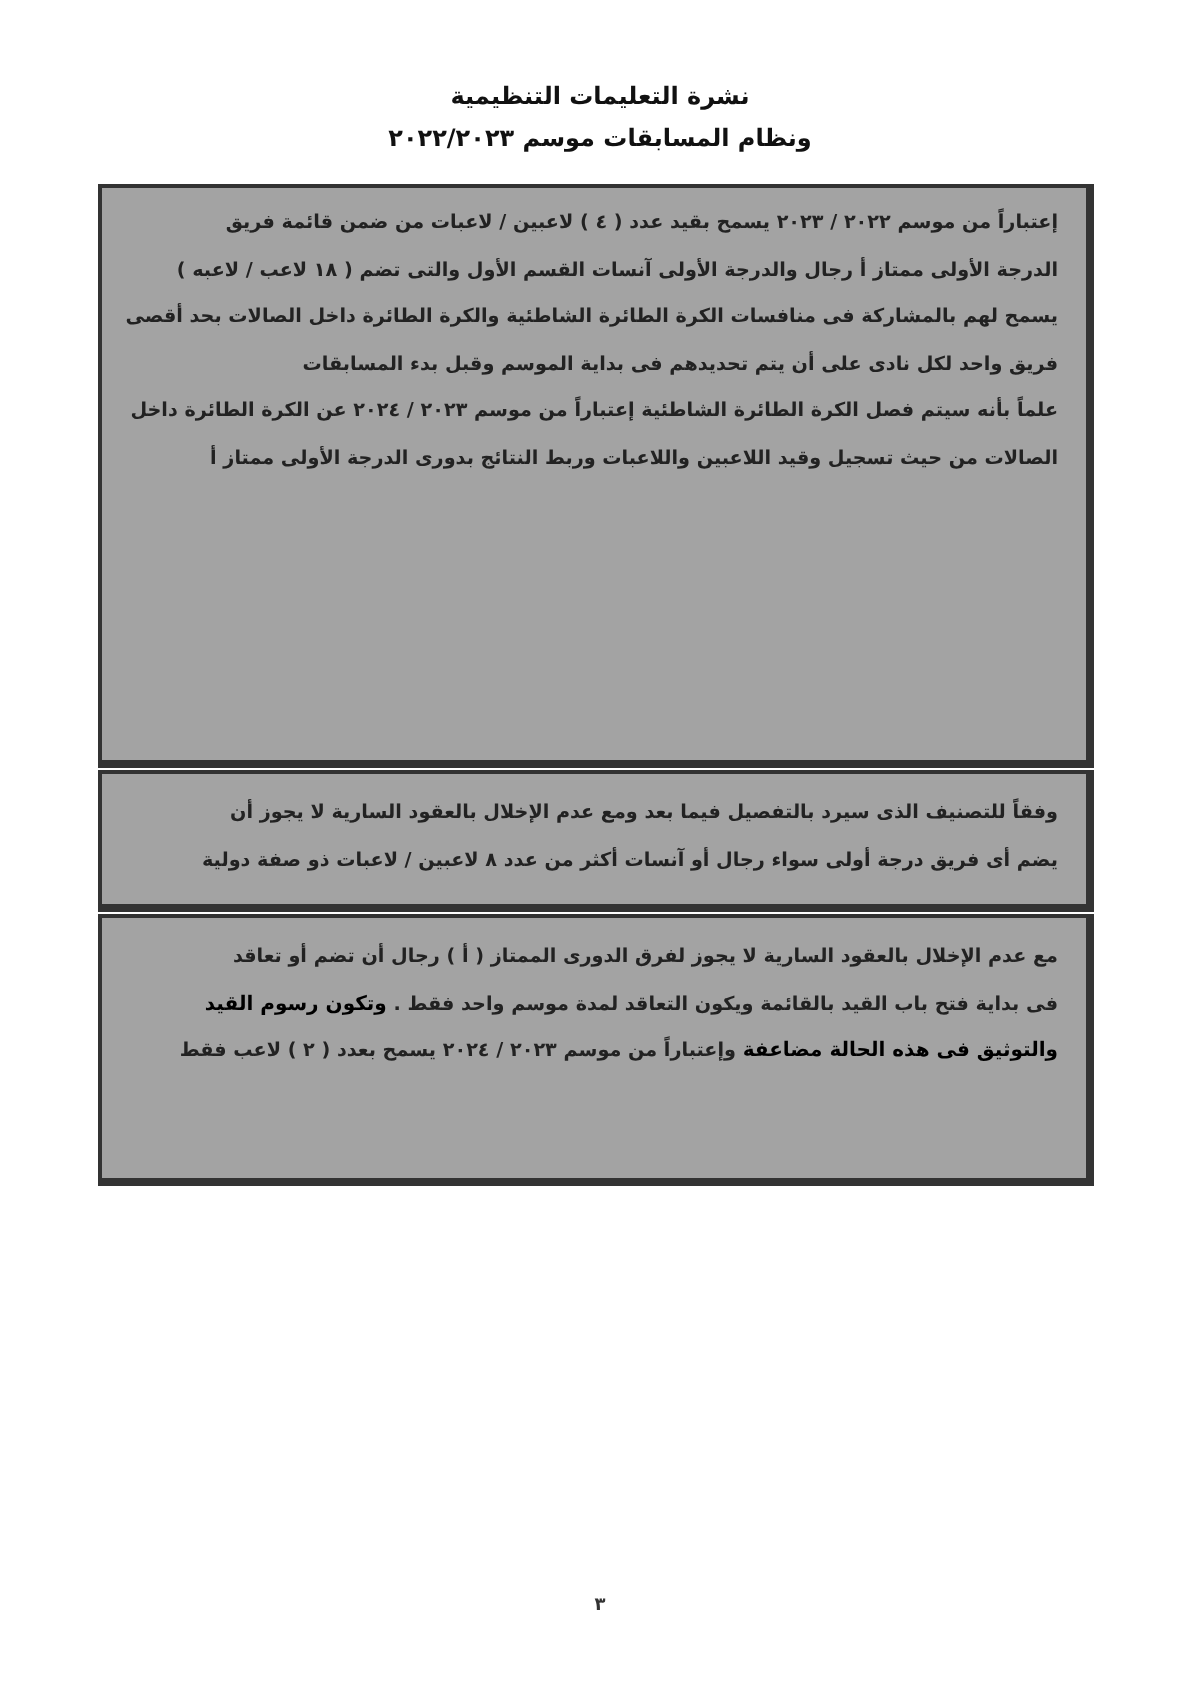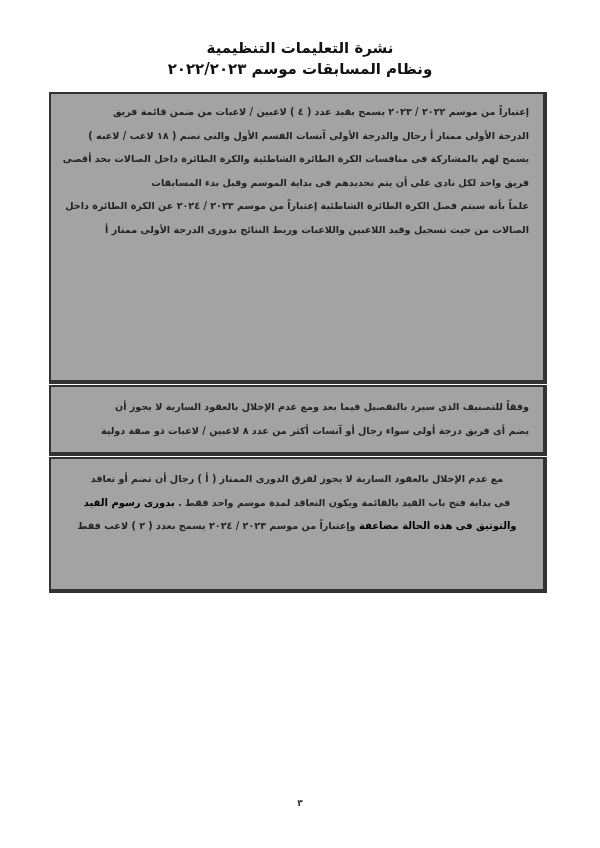--- a/index.html
+++ b/index.html
@@ -18,21 +18,21 @@
     .header {
       position: absolute;
       left: 0;
       top: 38px;
       width: 600px;
       text-align: center;
       direction: rtl;
     }
     .header .line {
       font-weight: bold;
-      font-size: 15px;
+      font-size: 12px;
       line-height: 21px;
       color: #111;
     }
     .box {
       position: absolute;
       left: 49px;
       width: 498px;
       box-sizing: border-box;
       border: 2px solid #333;
       border-right-width: 4px;
@@ -48,21 +48,21 @@
       font-weight: bold;
       color: #222;
       white-space: nowrap;
     }
     .box .row {
       display: block;
       line-height: 23.5px;
     }
     .box1 { top: 92px; height: 292px; }
     .box2 { top: 385px; height: 71px; padding-top: 8px; }
-    .box3 { top: 457px; height: 136px; padding-top: 8px; text-align: center; }
+    .box3 { top: 457px; height: 136px; padding-top: 8px; }
     .box1 .para2 { margin-top: 12px; }
     .strong { font-weight: 900; color: #000; font-size: 10px; }
     .page-number {
       position: absolute;
       left: 290px;
       top: 798px;
       width: 20px;
       text-align: center;
       font-size: 9px;
       font-weight: bold;
@@ -91,18 +91,18 @@
 <div class="box box2">
   <p>
     <span class="row">وفقاً للتصنيف الذى سيرد بالتفصيل فيما بعد ومع عدم الإخلال بالعقود السارية لا يجوز أن</span>
     <span class="row">يضم أى فريق درجة أولى سواء رجال أو آنسات أكثر من عدد ٨ لاعبين / لاعبات ذو صفة دولية</span>
   </p>
 </div>
 
 <div class="box box3">
   <p>
     <span class="row">مع عدم الإخلال بالعقود السارية لا يجوز لفرق الدورى الممتاز ( أ ) رجال أن تضم أو تعاقد</span>
-    <span class="row"><span>فى بداية فتح باب القيد بالقائمة ويكون التعاقد لمدة موسم واحد فقط . </span><span class="strong">بدورى رسوم القيد</span></span>
+    <span class="row"><span>فى بداية فتح باب القيد بالقائمة ويكون التعاقد لمدة موسم واحد فقط . </span><span class="strong">وتكون رسوم القيد</span></span>
     <span class="row"><span class="strong">والتوثيق فى هذه الحالة مضاعفة</span><span> وإعتباراً من موسم ٢٠٢٣ / ٢٠٢٤ يسمح بعدد ( ٢ ) لاعب فقط</span></span>
   </p>
 </div>
 
 <div class="page-number">٣</div>
 
 </body></html>

